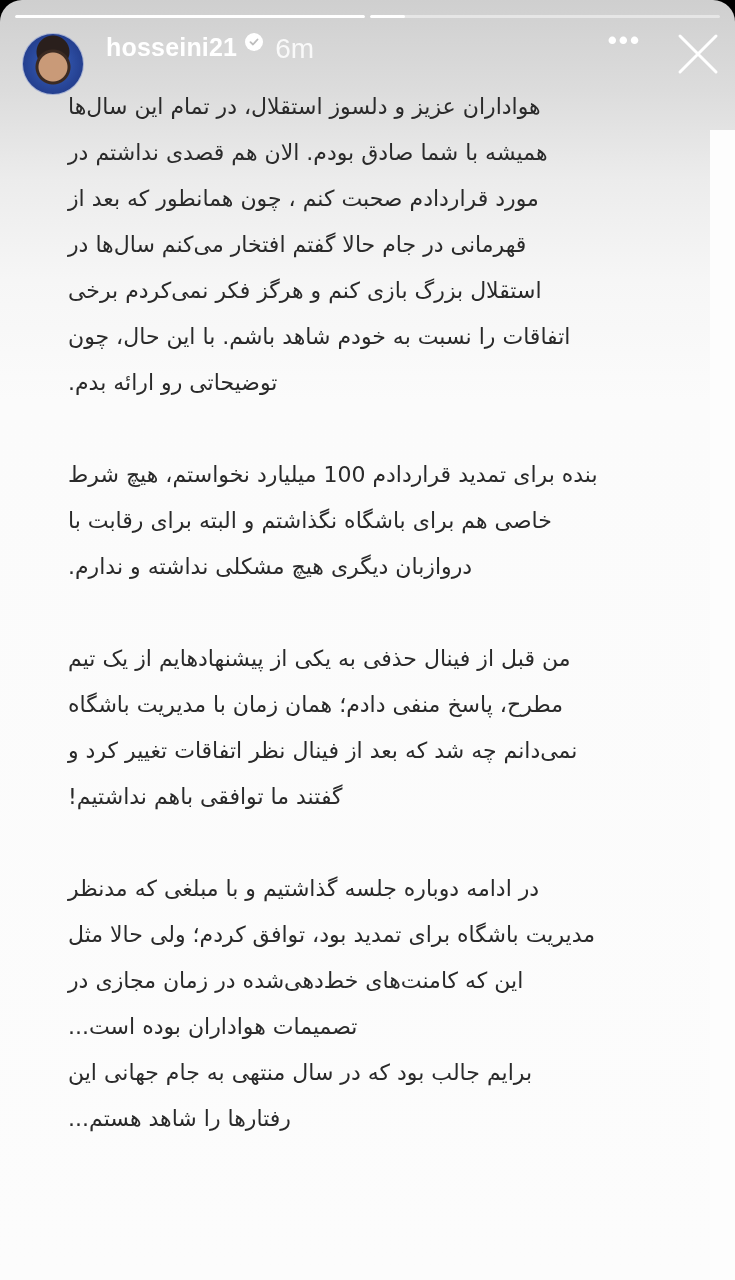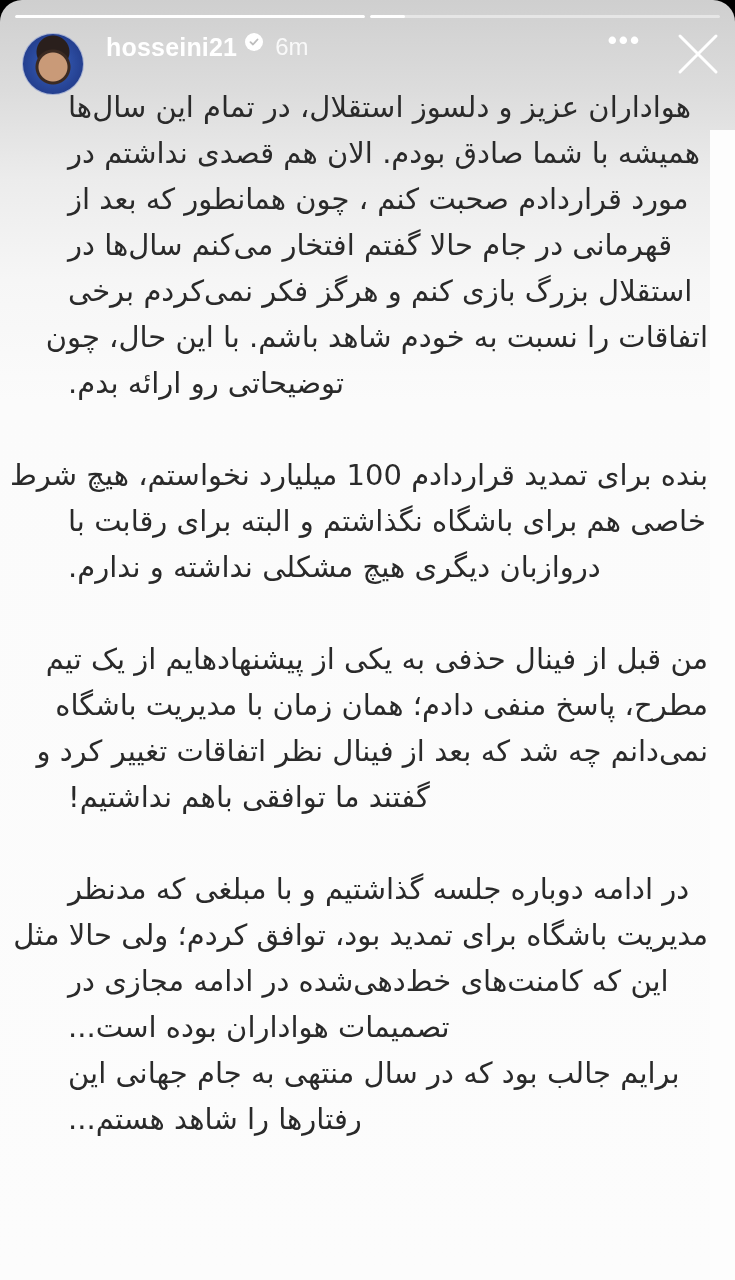--- a/index.html
+++ b/index.html
@@ -28,30 +28,30 @@
     }
     .username {
       margin-left: 22px; color: #ffffff; font-family: "Liberation Sans", sans-serif;
       font-size: 25px; font-weight: 700; letter-spacing: 0.2px;
     }
     .verified {
       margin-left: 8px; width: 18px; height: 18px; border-radius: 50%; background: #ffffff;
       display: inline-flex; align-items: center; justify-content: center;
     }
     .verified svg { width: 12px; height: 12px; }
-    .time { margin-left: 12px; color: rgba(255,255,255,0.85); font-family: "Liberation Sans", sans-serif; font-size: 24px; }
+    .time { margin-left: 12px; color: rgba(255,255,255,0.85); font-family: "Liberation Sans", sans-serif; font-size: 28px; }
     .spacer { flex: 1; }
     .more { color: #ffffff; font-family: "Liberation Sans", sans-serif; font-size: 26px; font-weight: 700; letter-spacing: 2px; margin-right: 36px; line-height: 1; margin-top: -6px; }
     .close { width: 42px; height: 42px; position: relative; cursor: pointer; }
     .close svg { width: 42px; height: 42px; }
     .content { position: absolute; left: 68px; top: 84px; width: 640px; }
     .para { margin: 0; }
     .line {
       direction: ltr; unicode-bidi: plaintext; text-align: left;
-      font-family: "DejaVu Sans", sans-serif; font-size: 29px; color: #2a2a2a;
+      font-family: "DejaVu Sans", sans-serif; font-size: 22px; color: #2a2a2a;
       height: 46px; line-height: 46px; white-space: nowrap;
     }
     .line.ltr { unicode-bidi: embed; }
     .gap { height: 46px; }
   </style>
 </head>
 <body>
 
 <div class="story">
   <div class="right-strip"></div>
@@ -103,19 +103,19 @@
     <div class="para">
       <div class="line">من قبل از فینال حذفی به یکی از پیشنهادهایم از یک تیم</div>
       <div class="line">مطرح، پاسخ منفی دادم؛ همان زمان با مدیریت باشگاه</div>
       <div class="line">نمی‌دانم چه شد که بعد از فینال نظر اتفاقات تغییر کرد و</div>
       <div class="line ltr">!گفتند ما توافقی باهم نداشتیم</div>
     </div>
     <div class="gap"></div>
     <div class="para">
       <div class="line">در ادامه دوباره جلسه گذاشتیم و با مبلغی که مدنظر</div>
       <div class="line">مدیریت باشگاه برای تمدید بود، توافق کردم؛ ولی حالا مثل</div>
-      <div class="line">این که کامنت‌های خط‌دهی‌شده در ادامه مجازی در</div>
+      <div class="line">این که کامنت‌های خط‌دهی‌شده در زمان مجازی در</div>
       <div class="line ltr">...تصمیمات هواداران بوده است</div>
       <div class="line">برایم جالب بود که در سال منتهی به جام جهانی این</div>
       <div class="line ltr">...رفتارها را شاهد هستم</div>
     </div>
   </div>
 </div>
 
 </body></html>

